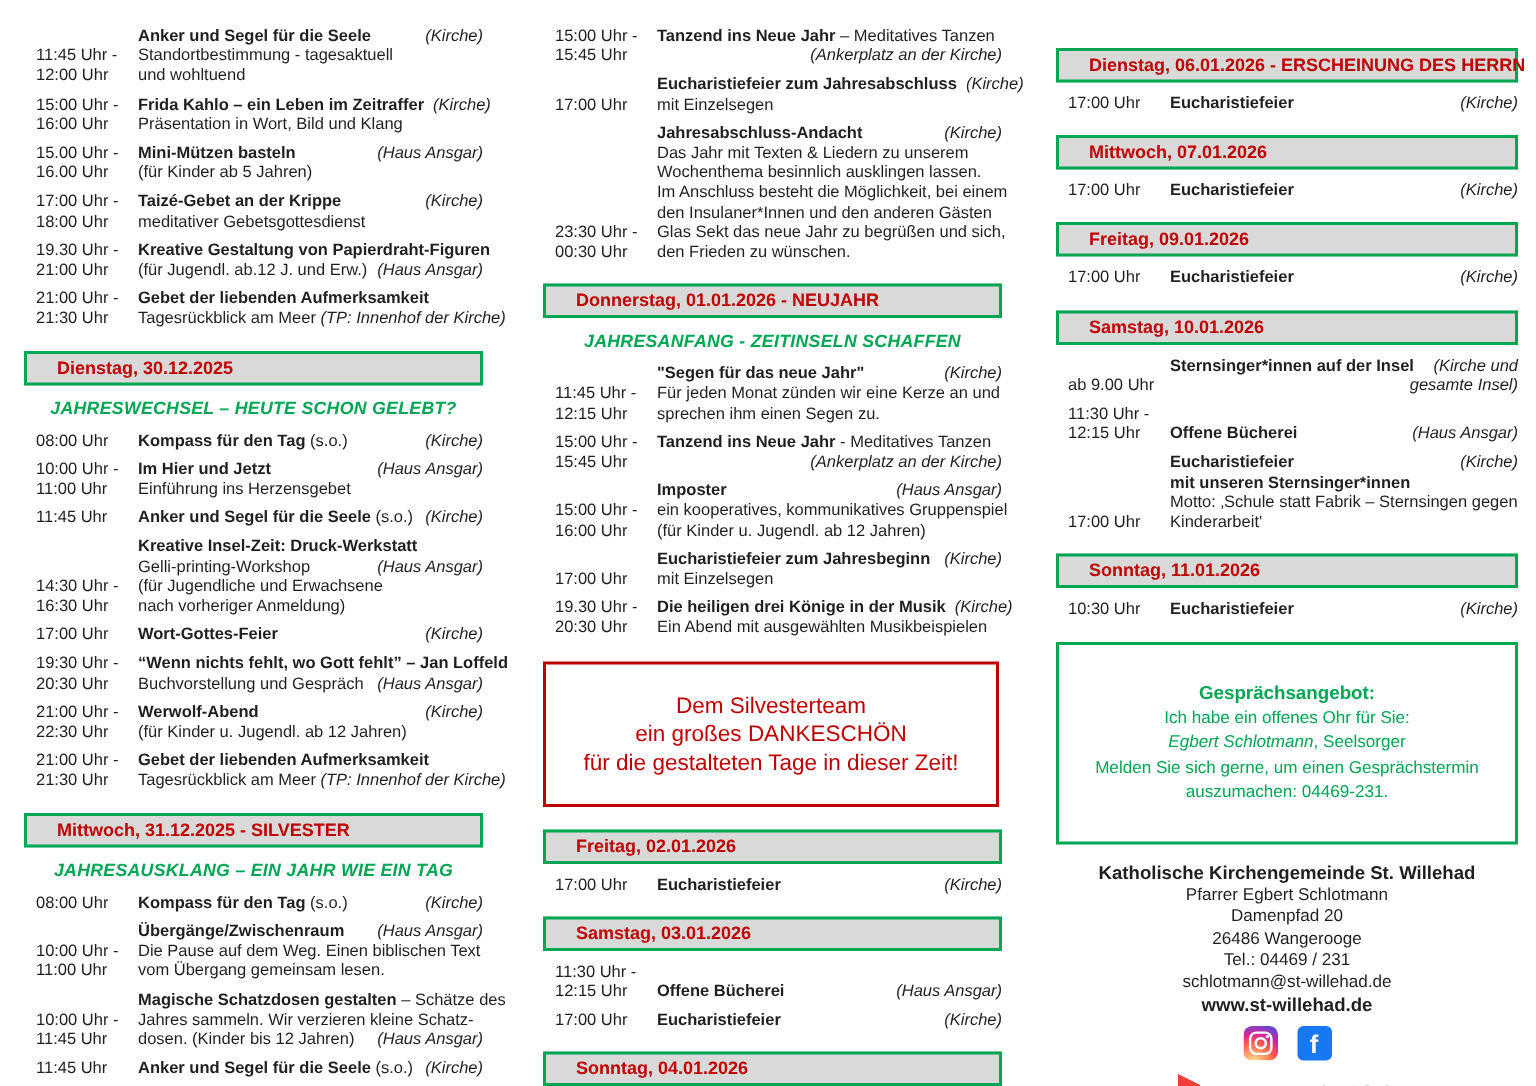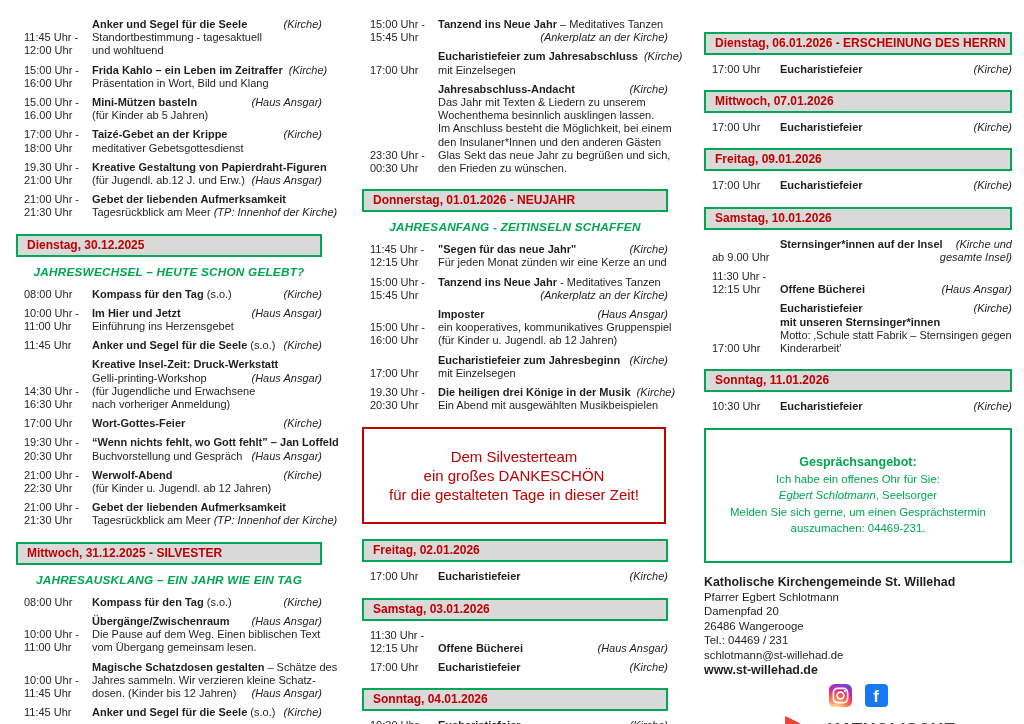--- a/index.html
+++ b/index.html
@@ -10,21 +10,21 @@
   body{width:1024px;height:724px;overflow:hidden;font-family:"Liberation Sans",sans-serif;color:var(--ink);}
   .page{width:1024px;height:724px;padding:18px 12px 0 16px;display:flex;}
   .col{flex:none;}
   .col1{width:306px;}
   .col2{width:306px;margin-left:40px;}
   .col3{width:308px;margin-left:36px;}
   .col > :first-child{margin-top:0 !important;}
 
   .day-header{
     border:2px solid var(--green);background:var(--hdrbg);color:var(--red);
-    font-weight:bold;font-size:12px;line-height:15px;padding:2px 9px;margin:14px 0 8px 0;
+    font-weight:bold;font-size:12px;line-height:15px;padding:2px 20px;margin:14px 0 8px 0;
     white-space:nowrap;
   }
   .subtitle{
     color:var(--green);font-style:italic;font-weight:bold;font-size:11.8px;
     text-align:center;margin:2px 0 9px 0;letter-spacing:.2px;white-space:nowrap;
   }
   .entry{display:flex;margin:1px 0 6px 0;align-items:flex-end;}
   .time{flex:none;width:76px;padding-left:8px;font-size:11px;line-height:13.2px;}
   .time div{white-space:nowrap;}
   .ebody{flex:1;min-width:0;font-size:11px;line-height:13.2px;}
@@ -38,21 +38,21 @@
   .notice-red{
     border:2px solid var(--red);color:var(--red);
     font-size:15px;line-height:19px;padding:18px 4px;margin:15px 2px 15px 0;
   }
   .notice-green{
     border:2px solid var(--green);color:var(--green);
     font-size:11.4px;line-height:16.5px;padding:24px 6px;margin:15px 0 12px 0;
   }
   .notice-green .first{font-size:12.5px;font-weight:bold;}
 
-  .contact{font-size:11.4px;line-height:14.6px;margin-top:12px;}
+  .contact{text-align:center;font-size:11.4px;line-height:14.6px;margin-top:12px;}
   .contact .b{font-size:12.4px;}
 
   .social{display:flex;justify-content:center;gap:13px;margin:7px 0 6px 0;}
   .icon-sq{width:23px;height:23px;position:relative;}
   .fb{background:#1877f2;border-radius:4px;color:#fff;font-weight:bold;
       font-size:17px;text-align:center;line-height:25px;font-family:"Liberation Sans",sans-serif;}
 
   .kklogo{display:flex;justify-content:center;align-items:flex-start;gap:9px;margin-top:2px;}
   .kktext{padding-top:9px;}
   .kk1{font-weight:bold;font-size:17.5px;line-height:16.5px;color:#3c3c3b;letter-spacing:.3px;}
@@ -397,20 +397,23 @@
           <div>11:45 Uhr -</div>
           <div>12:15 Uhr</div>
         </div>
         <div class="ebody">
           <div class="eline">
             <span class="eleft"><span class="b ">"Segen für das neue Jahr"</span></span>
             <span class="eloc">(Kirche)</span>
           </div>
           <div class="eline">
             <span class="eleft"><span>Für jeden Monat zünden wir eine Kerze an und</span></span>
+          </div>
+          <div class="eline">
+            <span class="eleft"><span>sprechen ihm einen Segen zu.</span></span>
           </div>
         </div>
       </div>
       <div class="entry">
         <div class="time">
           <div>15:00 Uhr -</div>
           <div>15:45 Uhr</div>
         </div>
         <div class="ebody">
           <div class="eline">

